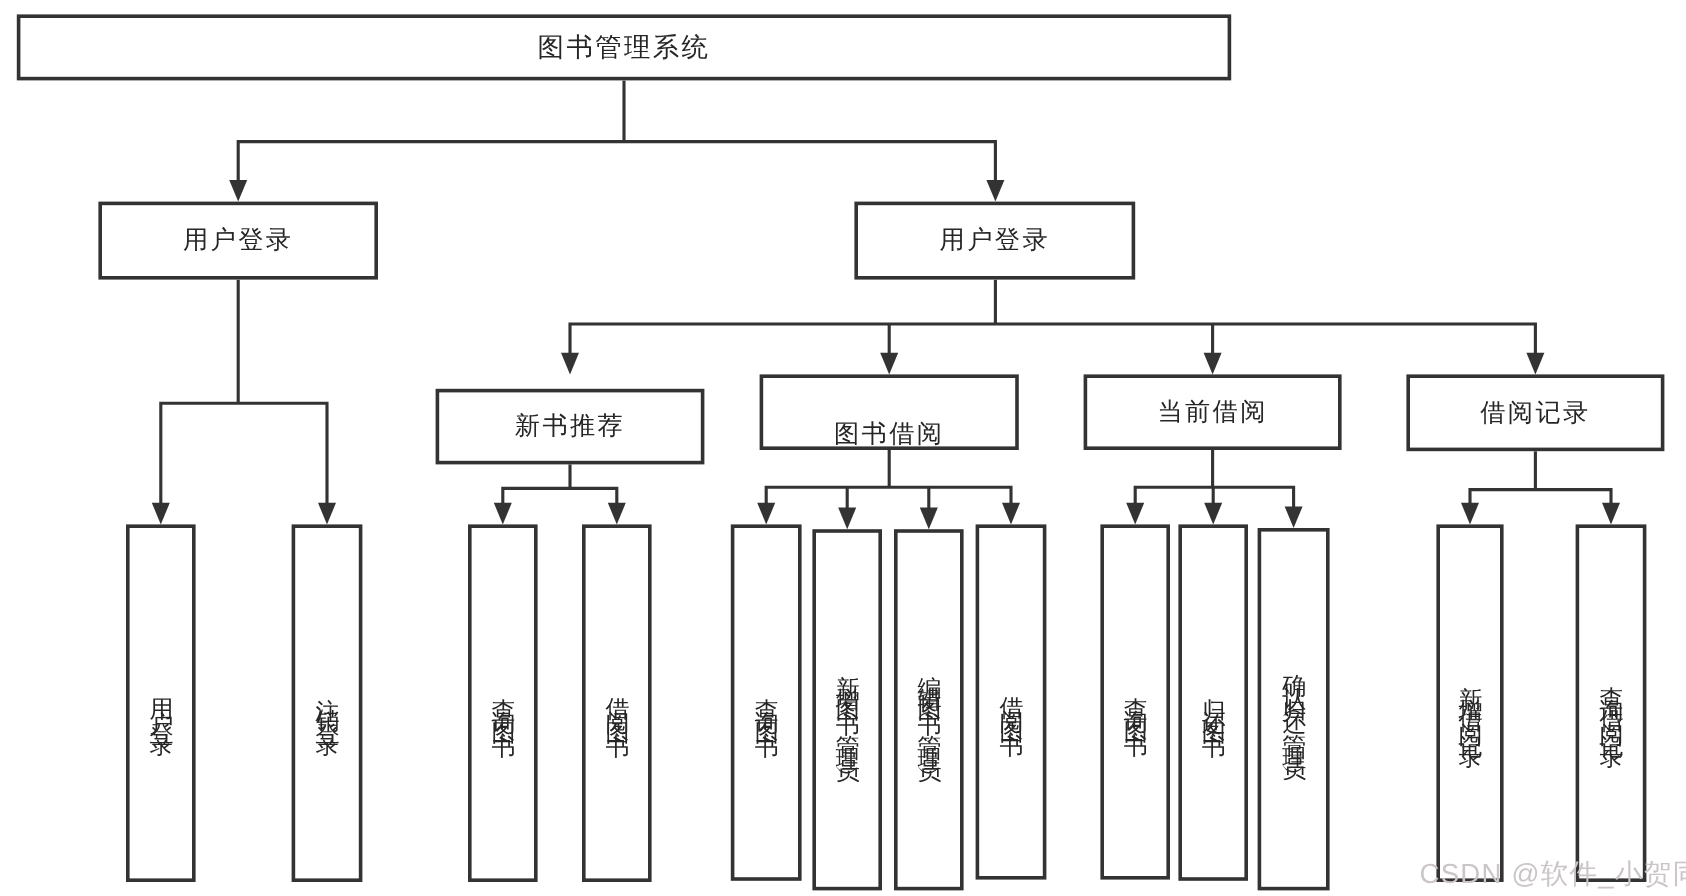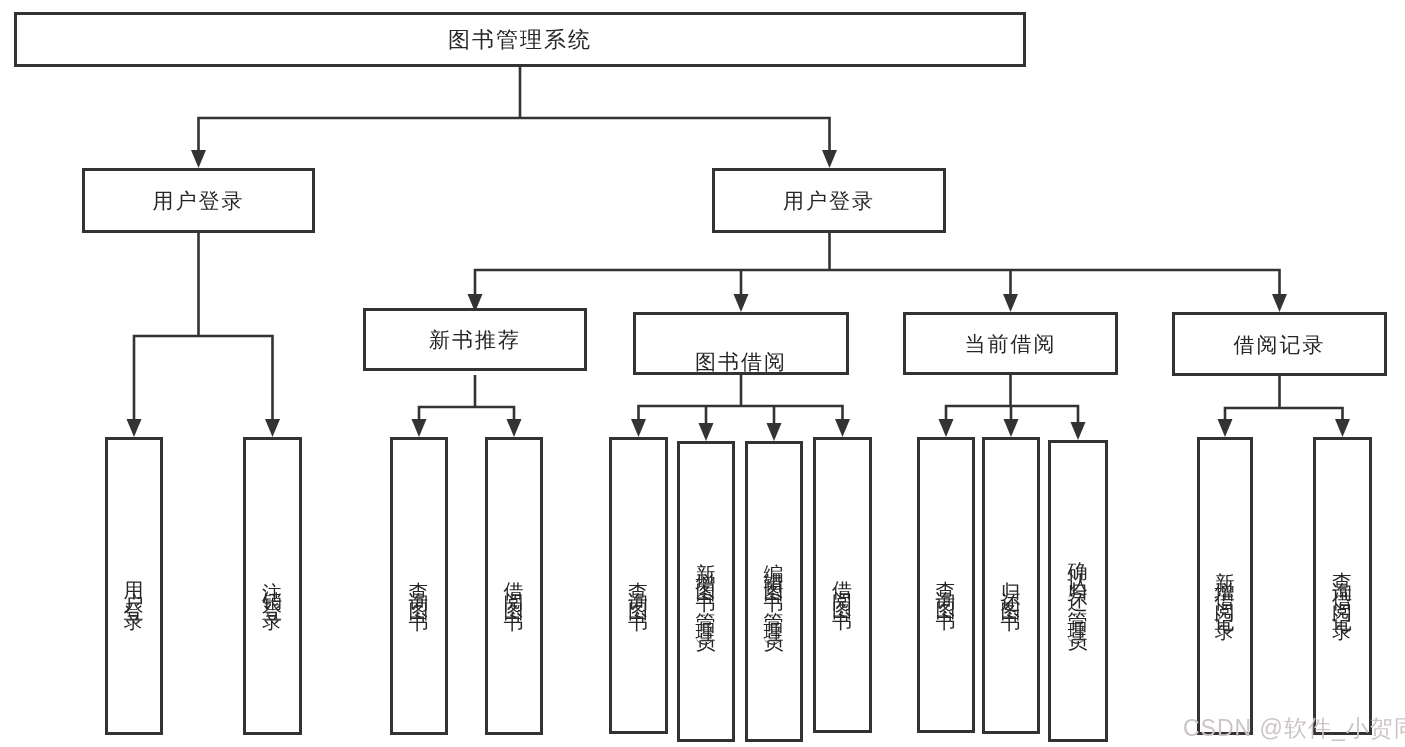--- a/index.html
+++ b/index.html
@@ -116,21 +116,21 @@
     <span class="lbl">图书管理系统</span>
   </div>
 
   <div class="node" style="left:82px; top:168px; width:233px; height:65px;">
     <span class="lbl">用户登录</span>
   </div>
   <div class="node" style="left:712px; top:168px; width:234px; height:65px;">
     <span class="lbl">用户登录</span>
   </div>
 
-  <div class="node" style="left:363px; top:308px; width:224px; height:63px;">
+  <div class="node" style="left:363px; top:324px; width:224px; height:63px;">
     <span class="lbl">新书推荐</span>
   </div>
   <div class="node" style="left:633px; top:312px; width:216px; height:63px;align-items:flex-end;">
     <span class="lbl">图书借阅</span>
   </div>
   <div class="node" style="left:903px; top:312px; width:215px; height:63px;">
     <span class="lbl">当前借阅</span>
   </div>
   <div class="node" style="left:1172px; top:312px; width:215px; height:64px;">
     <span class="lbl">借阅记录</span>

